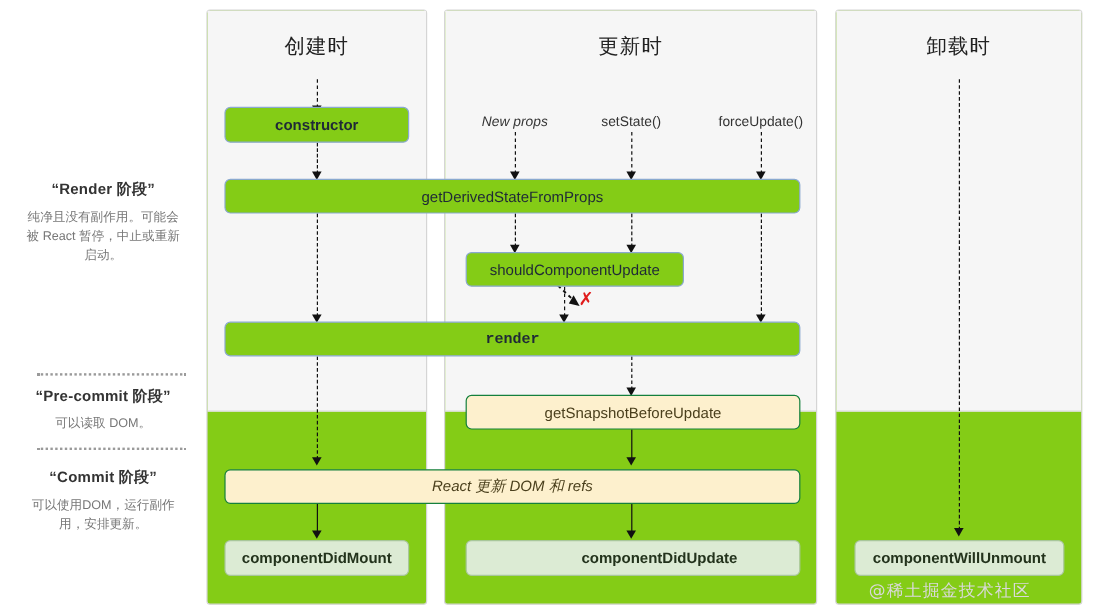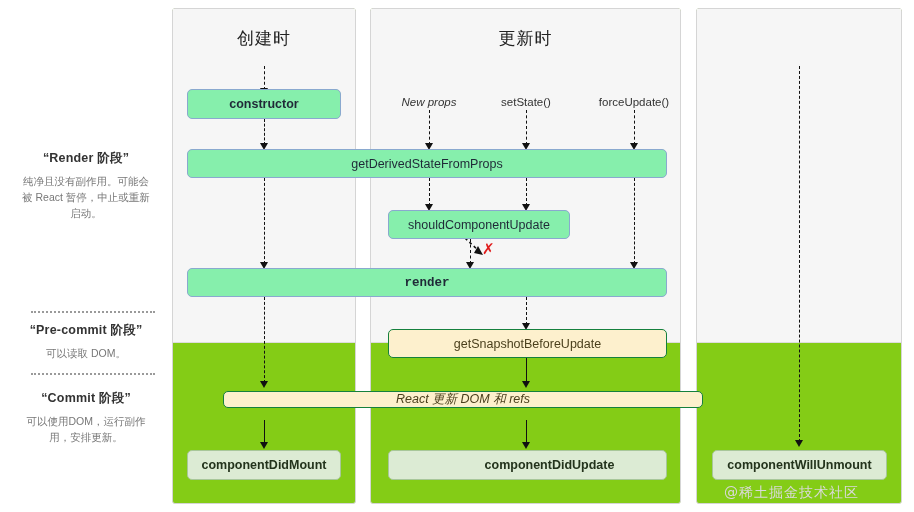--- a/index.html
+++ b/index.html
@@ -50,21 +50,21 @@
 
   
   .box{
     position:absolute;box-sizing:border-box;
     border-radius:5px;
     display:flex;align-items:center;justify-content:center;
     font-size:12.5px;
     white-space:nowrap;
     text-align:center;
   }
-  .box.blue{background:#86efac;border:1px solid #8aa9cf;color:#1f2937;}
+  .box.blue{background:#84cc16;border:1px solid #8aa9cf;color:#1f2937;}
   .box.yellow{background:#fdf0cd;border:1px solid #15803d;color:#4a3f1c;}
   .box.green{background:#dcebd4;border:1px solid #a8c79a;color:#23331c;}
   .box.bold{font-weight:bold;}
   .box.italic{font-style:italic;}
 
   
   .trigger{
     position:absolute;text-align:center;font-size:11.5px;color:#333;
     white-space:nowrap;transform:translateX(-50%);
   }
@@ -124,20 +124,21 @@
     <div class="panel-title">创建时</div>
   </div>
 
   <div class="panel" style="left:370px;top:8px;width:311px;height:496px;">
     <div class="panel-top" style="height:334px;"></div>
     <div class="panel-title">更新时</div>
   </div>
 
   <div class="panel" style="left:696px;top:8px;width:206px;height:496px;">
     <div class="panel-top" style="height:334px;"></div>
+    <div class="panel-title">卸载时</div>
   </div>
 
   <div class="vline dashed" style="left:264px;top:66px;height:24px;"></div>
   <div class="arrowhead" style="left:264px;top:88px;"></div>
 
   <div class="vline dashed" style="left:264px;top:119px;height:26px;"></div>
   <div class="arrowhead" style="left:264px;top:143px;"></div>
 
   <div class="vline dashed" style="left:264px;top:178px;height:86px;"></div>
   <div class="arrowhead" style="left:264px;top:262px;"></div>
@@ -192,21 +193,21 @@
   <div class="box blue bold" style="left:187px;top:89px;width:154px;height:30px;">constructor</div>
 
   <div class="box blue" style="left:187px;top:149px;width:480px;height:29px;">getDerivedStateFromProps</div>
 
   <div class="box blue" style="left:388px;top:210px;width:182px;height:29px;">shouldComponentUpdate</div>
 
   <div class="box blue bold" style="left:187px;top:268px;width:480px;height:29px;font-family:Liberation Mono, monospace;">render</div>
 
   <div class="box yellow" style="left:388px;top:329px;width:279px;height:29px;">getSnapshotBeforeUpdate</div>
 
-  <div class="box yellow italic" style="left:187px;top:391px;width:480px;height:17px;margin-left:36px;">React 更新 DOM 和 refs</div>
+  <div class="box yellow italic" style="left:187px;top:391px;width:480px;height:29px;">React 更新 DOM 和 refs</div>
 
   <div class="box green bold" style="left:187px;top:450px;width:154px;height:30px;">componentDidMount</div>
 
   <div class="box green bold" style="left:388px;top:450px;width:279px;height:30px;padding-left:44px;">componentDidUpdate</div>
 
   <div class="box green bold" style="left:712px;top:450px;width:175px;height:30px;">componentWillUnmount</div>
 
   <div class="watermark" style="left:724px;top:484px;">@稀土掘金技术社区</div>
 
 </div>

